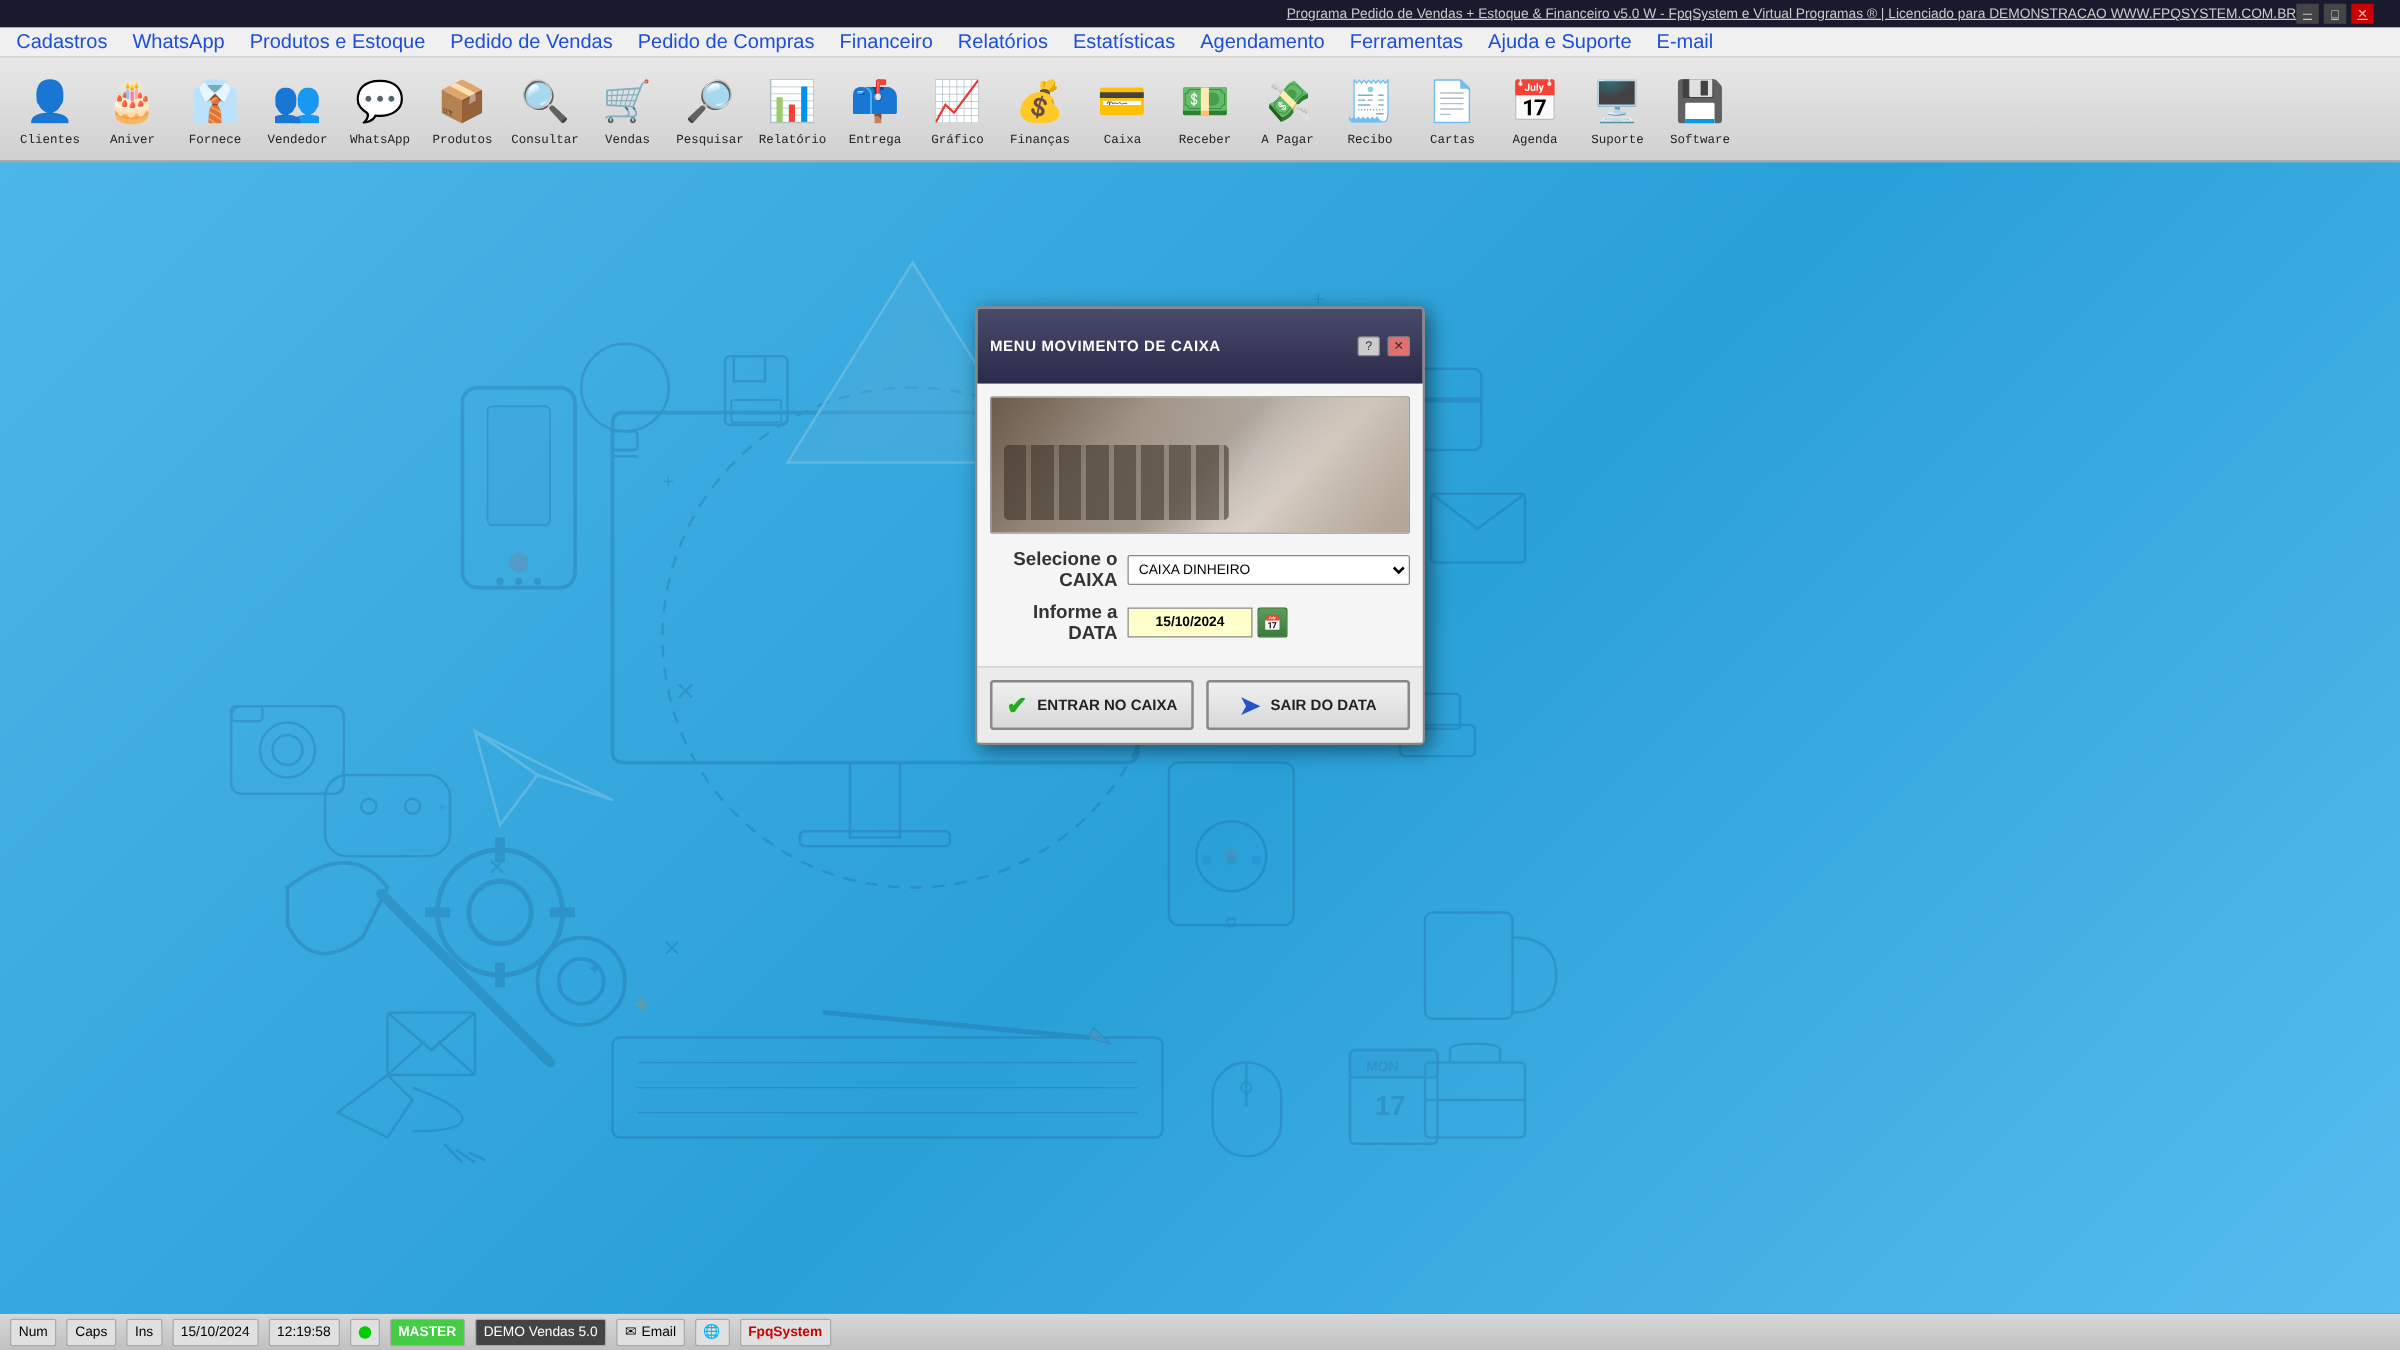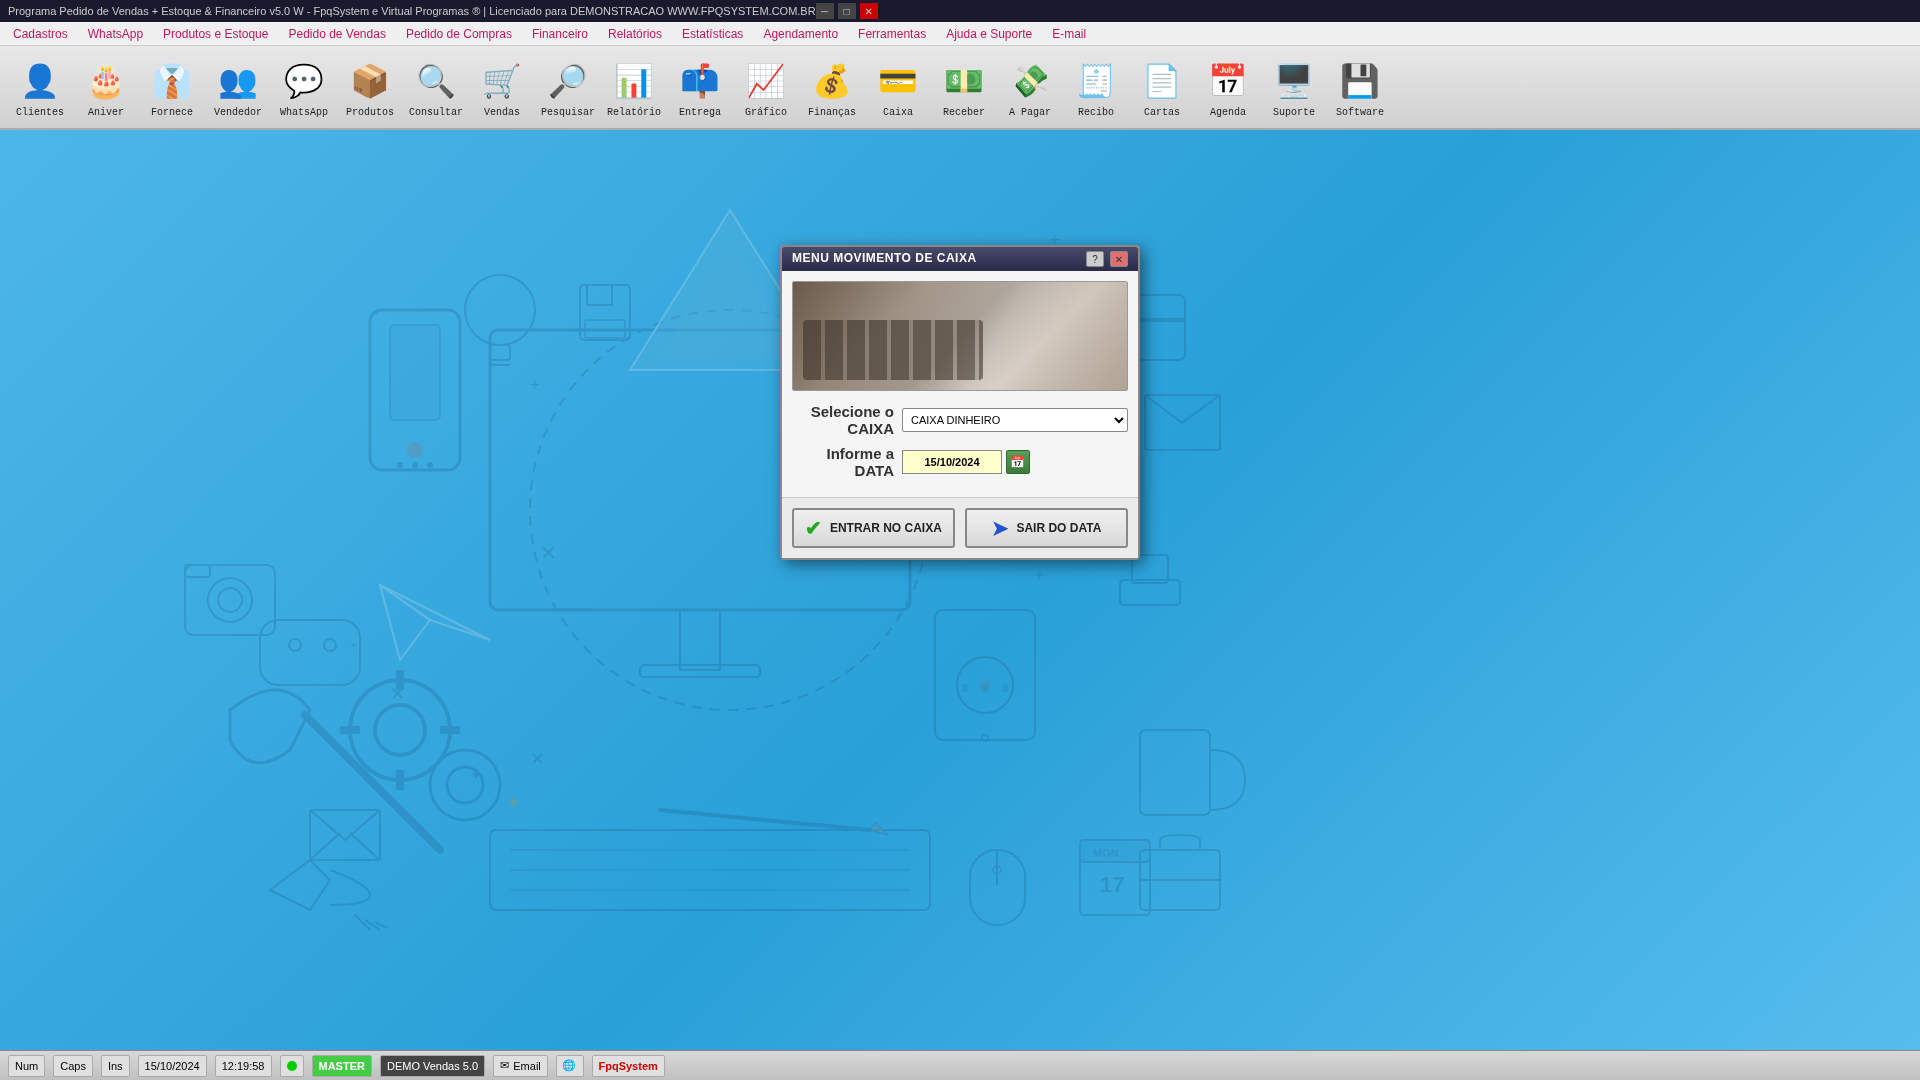--- a/index.html
+++ b/index.html
@@ -13,23 +13,24 @@
       position: relative;
     }
 
     
     #title-bar {
       background: #1a1a2e;
       color: #ccc;
       height: 22px;
       display: flex;
       align-items: center;
-      justify-content: flex-start;
-      padding: 0 8px;
+      justify-content: flex-end;
+      padding: 0 21px;
       font-size: 11px;
+      text-decoration: underline;
     }
     #title-bar .window-controls { display: flex; gap: 4px; }
     #title-bar .win-btn {
       width: 18px; height: 16px;
       background: #444; border: none;
       color: #ccc; font-size: 10px;
       cursor: pointer; display: flex;
       align-items: center; justify-content: center;
     }
     #title-bar .win-btn.close { background: #c00; }
@@ -40,22 +41,22 @@
       border-bottom: 1px solid #ccc;
       height: 24px;
       display: flex;
       align-items: center;
       padding: 0 4px;
       gap: 2px;
     }
     .menu-item {
       padding: 2px 8px;
       cursor: pointer;
-      font-size: 12px;
-      color: #be185d;
+      font-size: 16px;
+      color: #1d4ed8;
       border: 1px solid transparent;
       user-select: none;
     }
 
     
     #toolbar {
       background: linear-gradient(to bottom, #e8e8e8, #d0d0d0);
       border-bottom: 2px solid #aaa;
       height: 84px;
       display: flex;
@@ -121,22 +122,23 @@
       width: 360px;
       box-shadow: 4px 4px 16px rgba(0,0,0,0.5);
       position: absolute;
       top: 115px;
       left: 50%;
       transform: translateX(-50%);
     }
     #modal-titlebar {
       background: linear-gradient(to bottom, #4a4a6a, #2a2a4a);
       color: #fff;
-      padding: 4px 10px;
-      display: flex;
+      padding: 22px 10px;
+      display: flex;
+      align-items: center;
       justify-content: space-between;
       border-radius: 2px 2px 0 0;
       font-size: 12px;
       font-weight: bold;
     }
     #modal-titlebar .modal-title { letter-spacing: 0.5px; }
     #modal-titlebar .modal-controls { display: flex; gap: 6px; }
     .modal-ctrl-btn {
       width: 18px; height: 16px;
       border: 1px solid #888;

